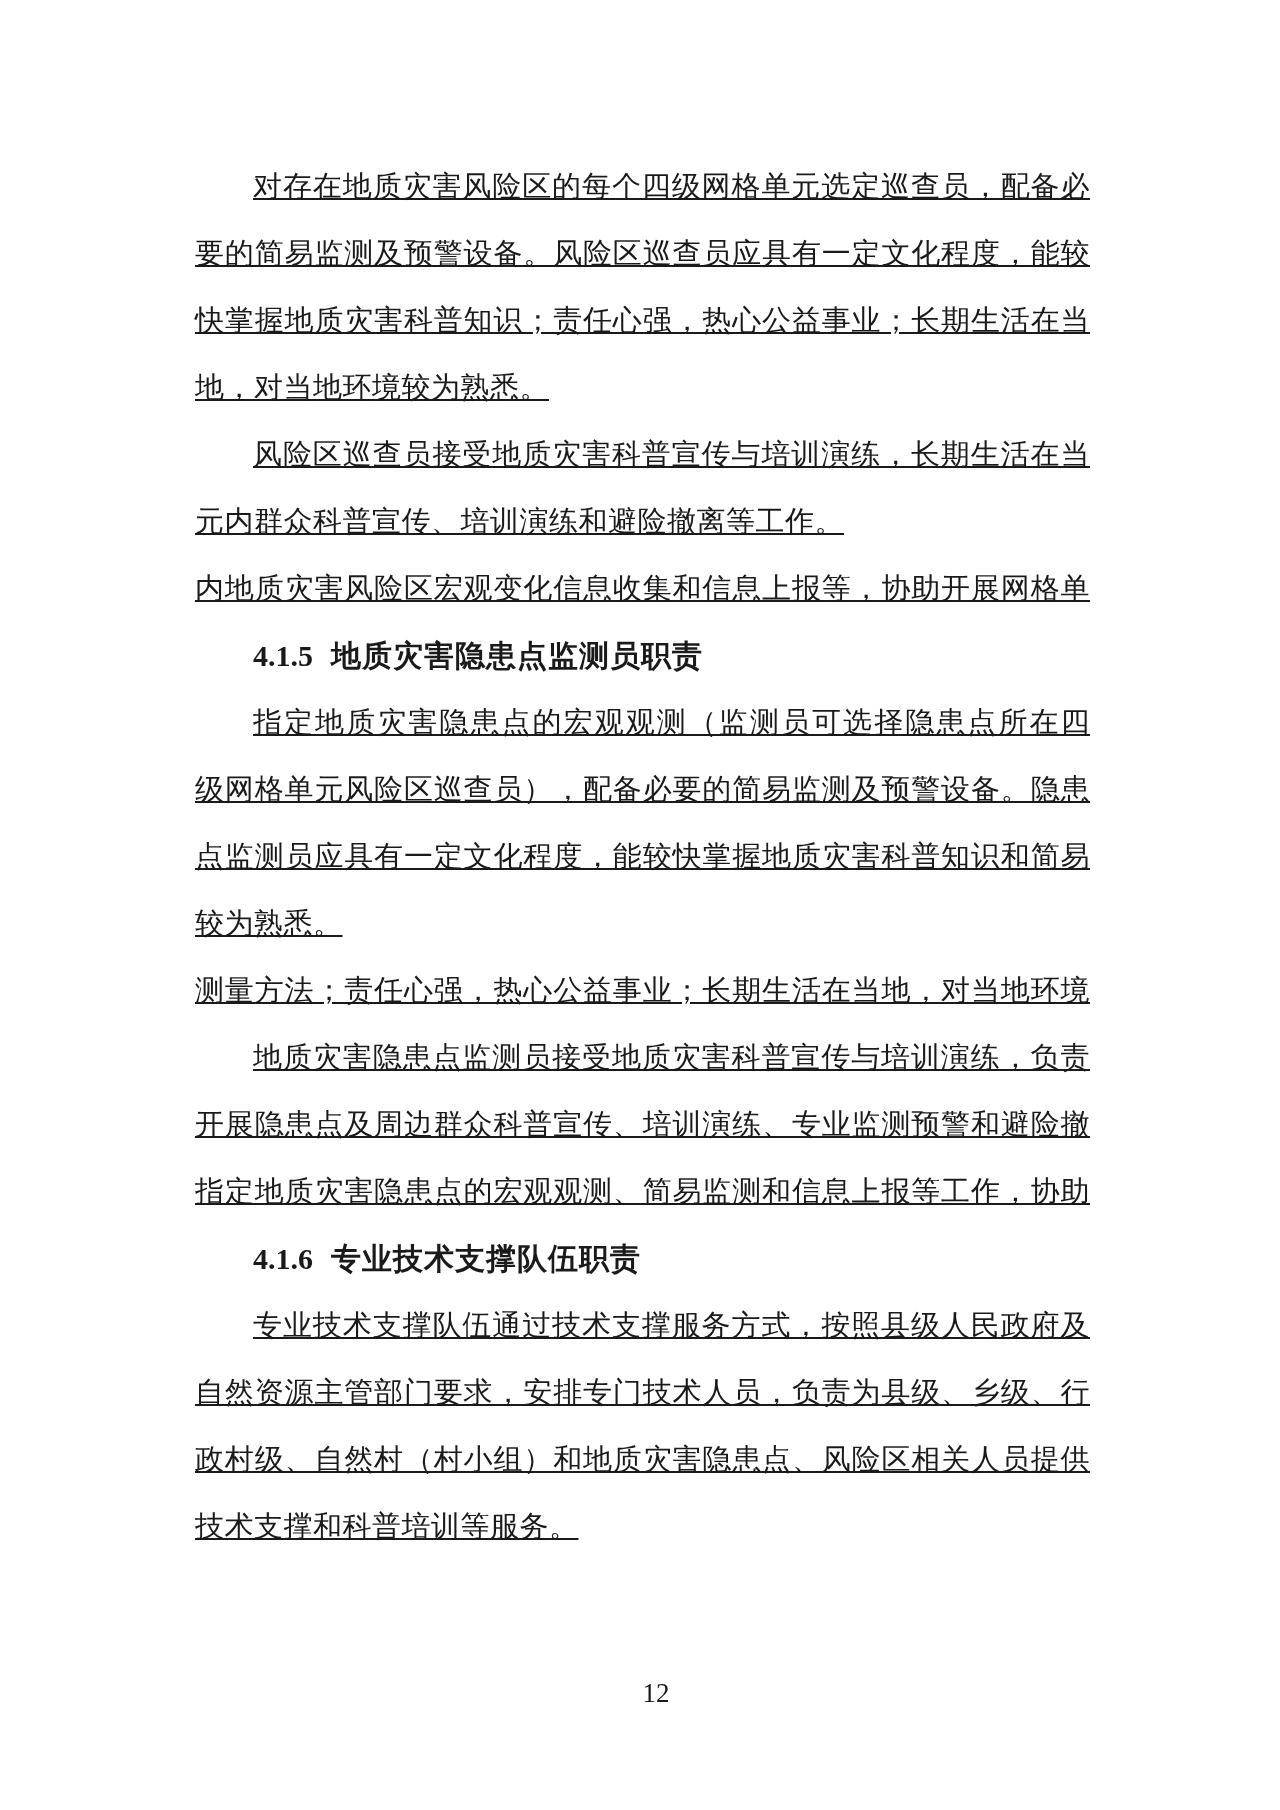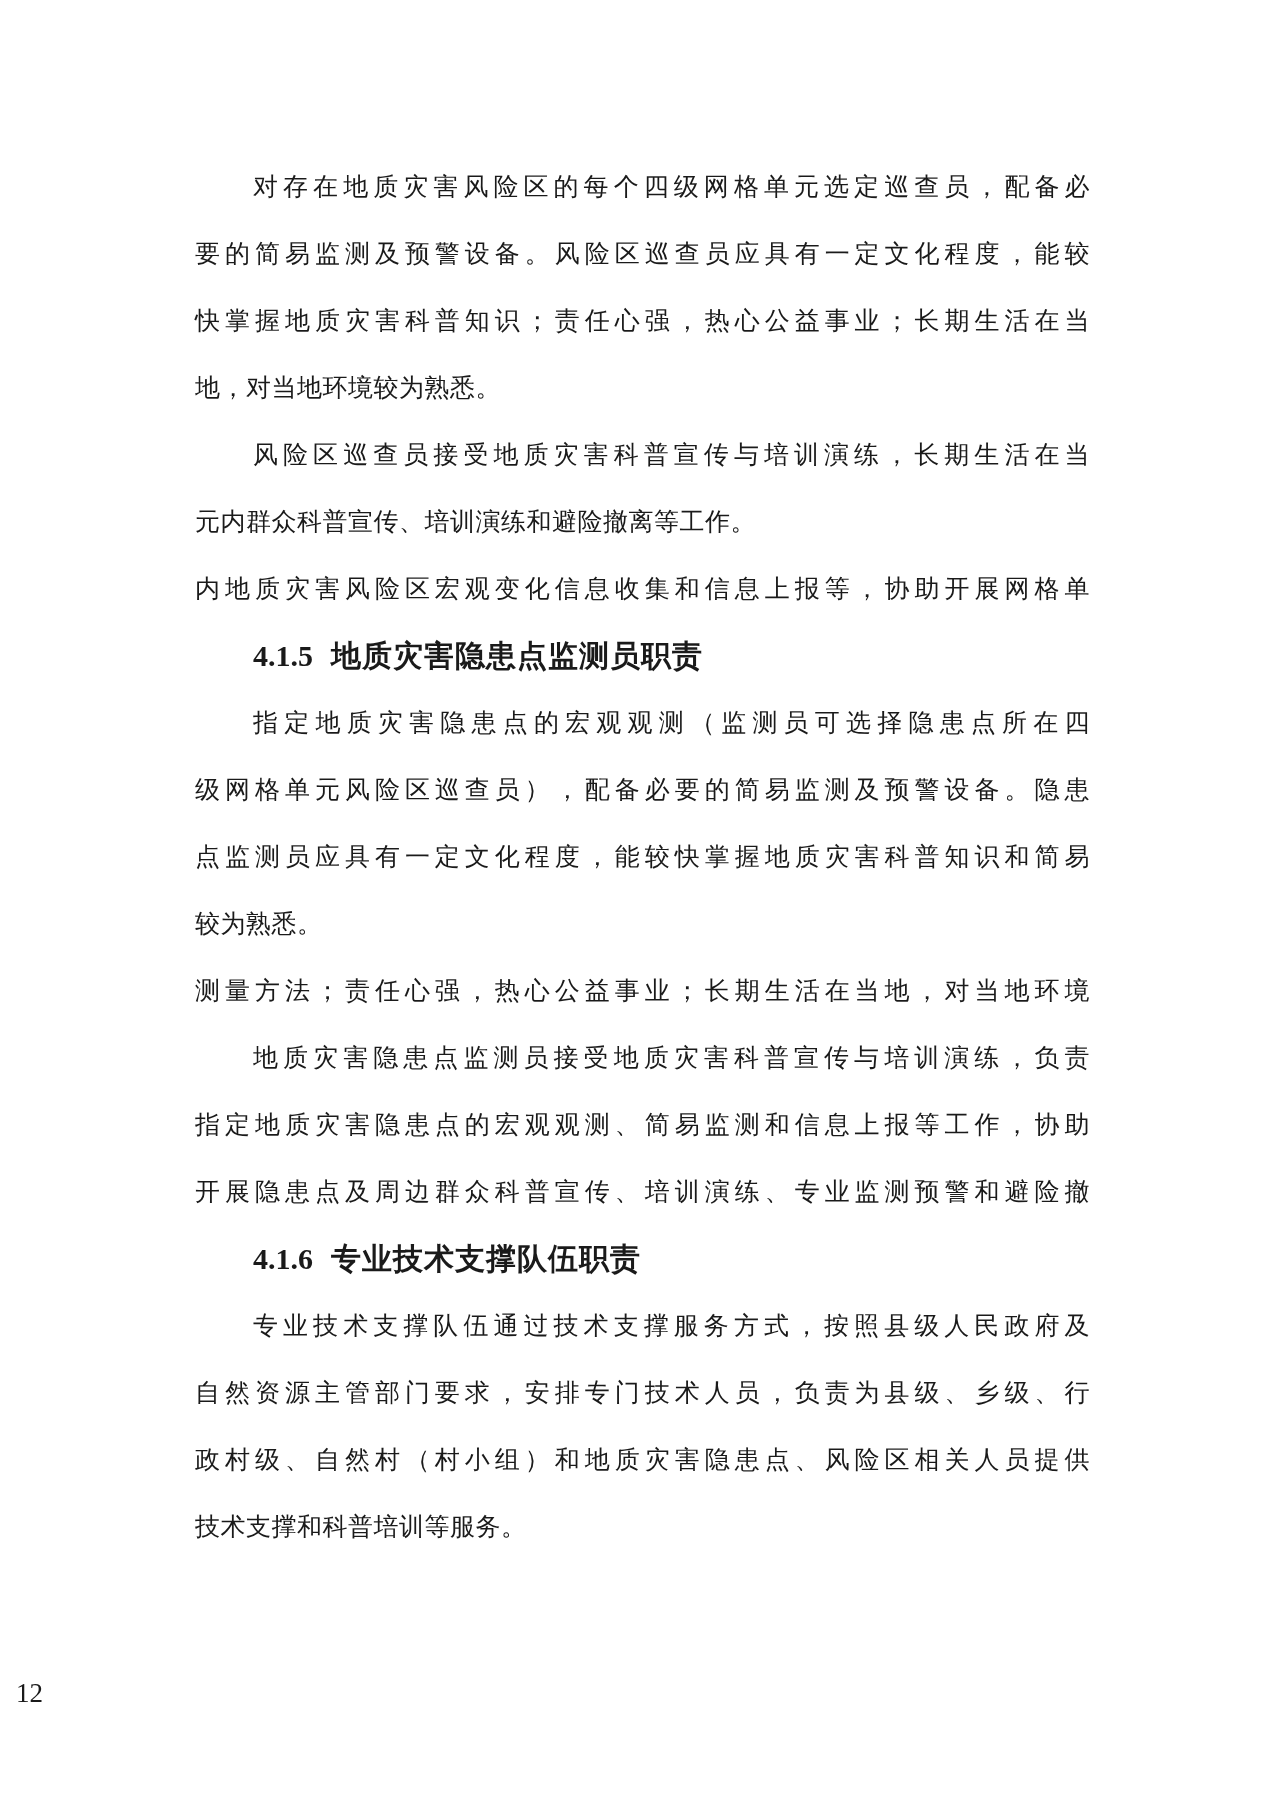--- a/index.html
+++ b/index.html
@@ -19,26 +19,27 @@
   }
   .text-block {
     position: absolute;
     left: 195px;
     top: 153px;
     width: 895px;
   }
   .line {
     height: 67px;
     line-height: 67px;
-    font-size: 25px;
+    font-size: 29px;
     text-align: justify;
     text-align-last: justify;
     -moz-text-align-last: justify;
     white-space: nowrap;
     letter-spacing: 0.5px;
+    text-decoration: underline;
   }
   .line.indent {
     padding-left: 58px;
   }
   .line.para-end {
     text-align-last: left;
     -moz-text-align-last: left;
   }
   .heading {
     height: 67px;
@@ -52,20 +53,21 @@
   .heading .heading-title {
     margin-left: 18px;
     letter-spacing: 1px;
     text-align: center;
   }
   .page-footer {
     position: absolute;
     left: 0;
     right: 0;
     top: 1676px;
+    text-align: center;
     font-size: 27px;
     line-height: 34px;
     font-family: Liberation Serif, serif;
   }
   .page-footer .page-number {
     display: inline-block;
     transform: translateX(16px);
   }
 </style>
 </head>
@@ -95,22 +97,22 @@
     <div>
       <div class="line indent">指定地质灾害隐患点的宏观观测（监测员可选择隐患点所在四</div>
       <div class="line">级网格单元风险区巡查员），配备必要的简易监测及预警设备。隐患</div>
       <div class="line">点监测员应具有一定文化程度，能较快掌握地质灾害科普知识和简易</div>
       <div class="line para-end">较为熟悉。</div>
       <div class="line">测量方法；责任心强，热心公益事业；长期生活在当地，对当地环境</div>
     </div>
 
     <div>
       <div class="line indent">地质灾害隐患点监测员接受地质灾害科普宣传与培训演练，负责</div>
+      <div class="line">开展隐患点及周边群众科普宣传、培训演练、专业监测预警和避险撤</div>
       <div class="line">指定地质灾害隐患点的宏观观测、简易监测和信息上报等工作，协助</div>
-      <div class="line">开展隐患点及周边群众科普宣传、培训演练、专业监测预警和避险撤</div>
     </div>
 
     <div class="heading">
       <span class="heading-number">4.1.6</span><span class="heading-title">专业技术支撑队伍职责</span>
     </div>
 
     <div>
       <div class="line indent">专业技术支撑队伍通过技术支撑服务方式，按照县级人民政府及</div>
       <div class="line">自然资源主管部门要求，安排专门技术人员，负责为县级、乡级、行</div>
       <div class="line">政村级、自然村（村小组）和地质灾害隐患点、风险区相关人员提供</div>

